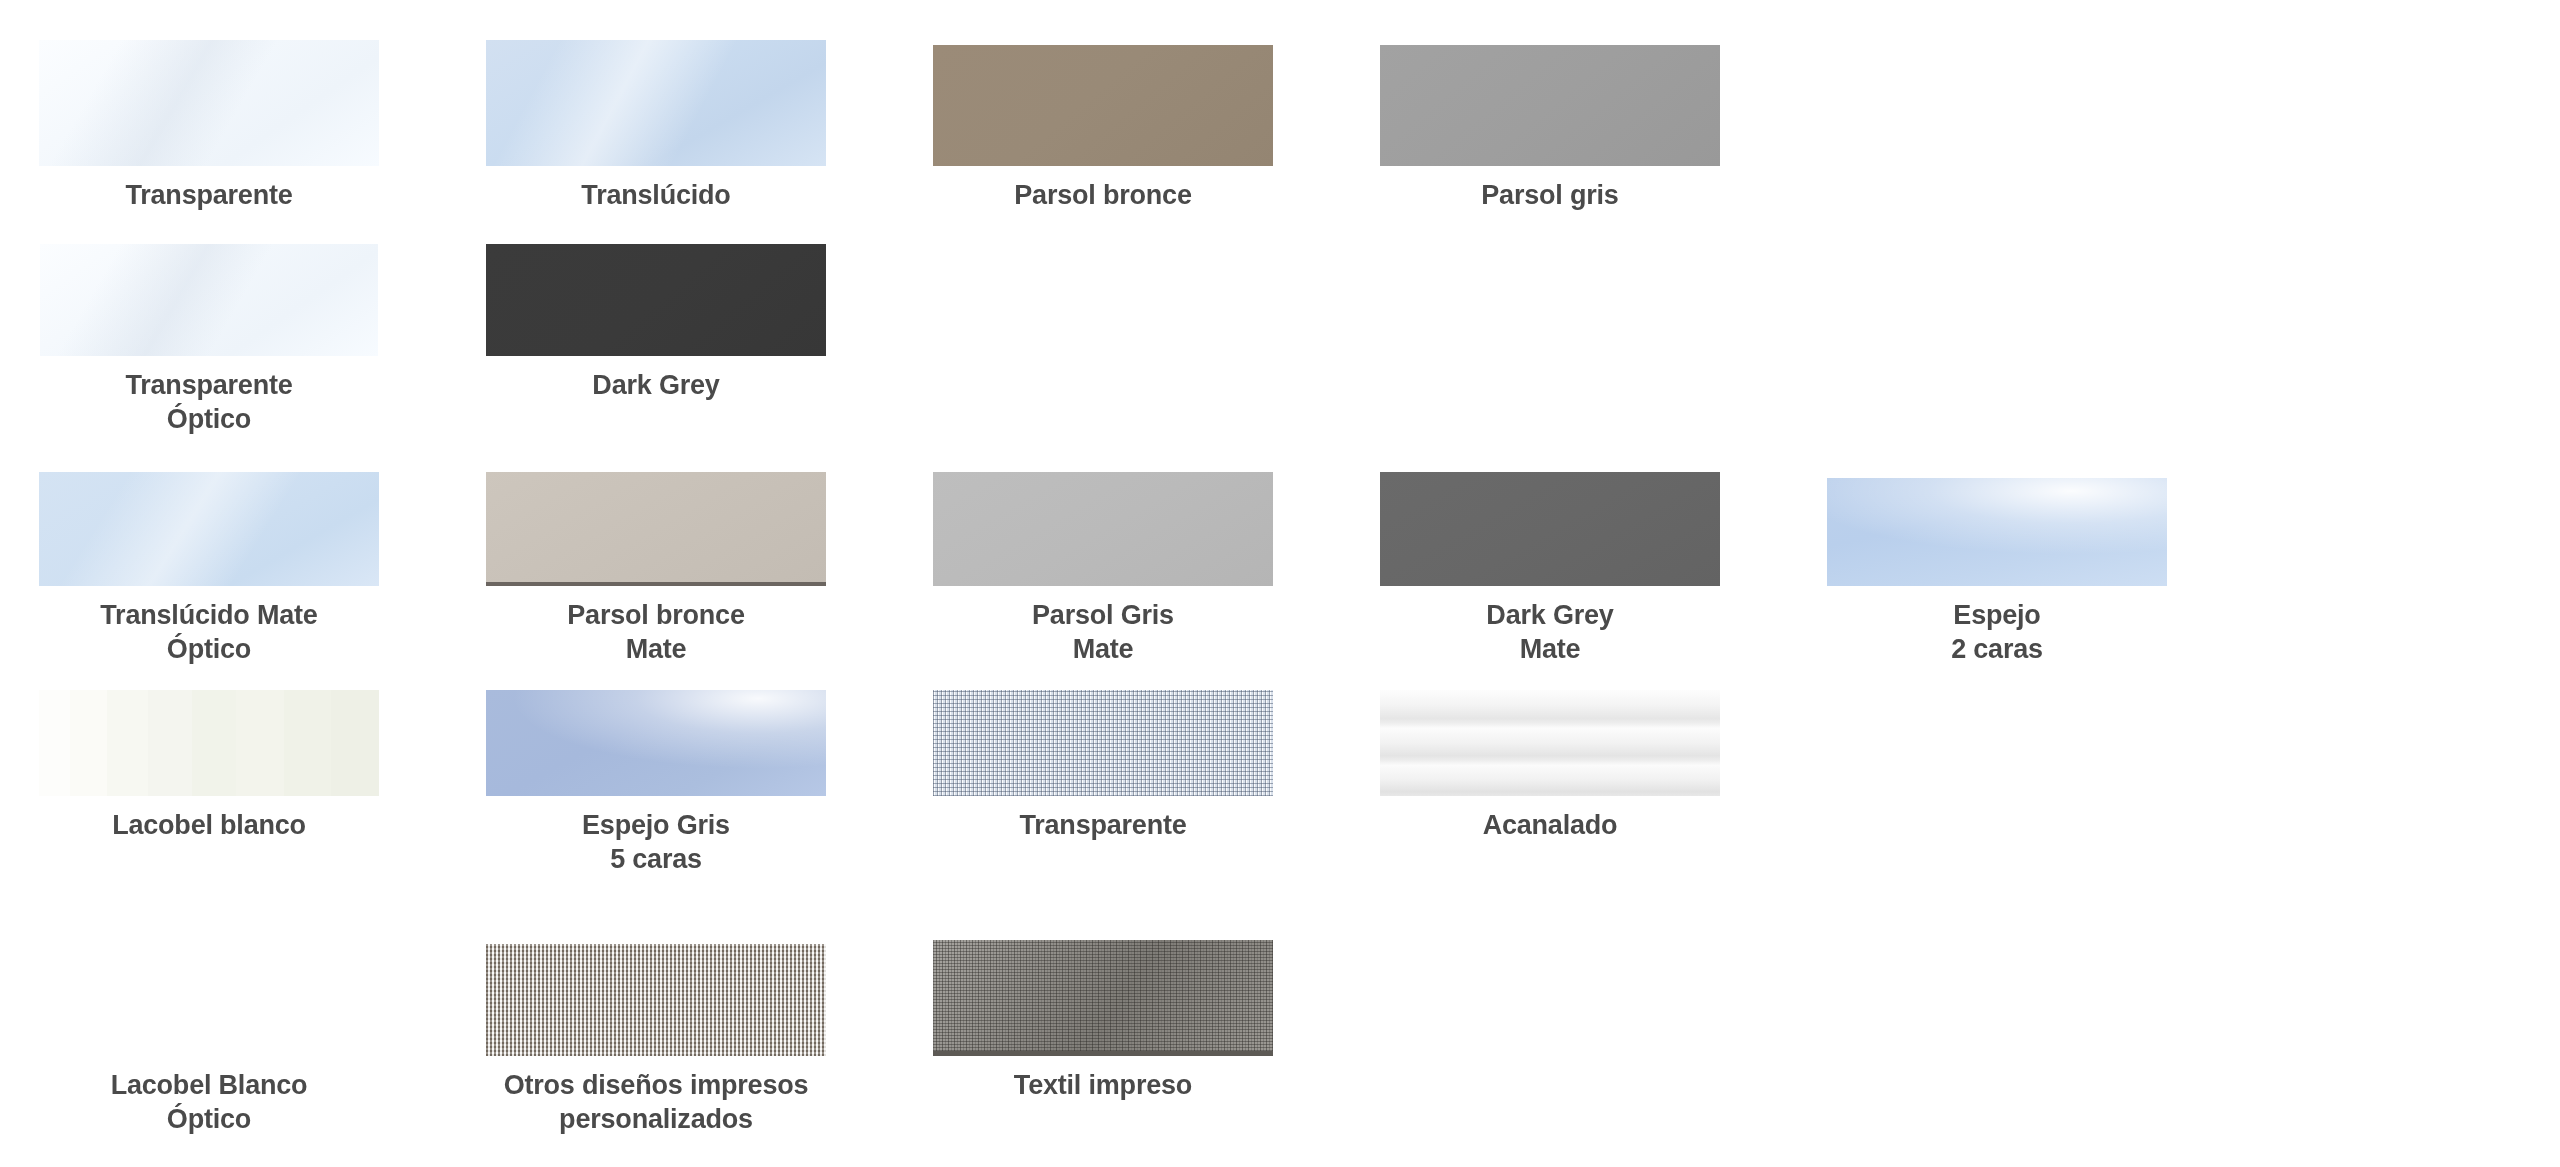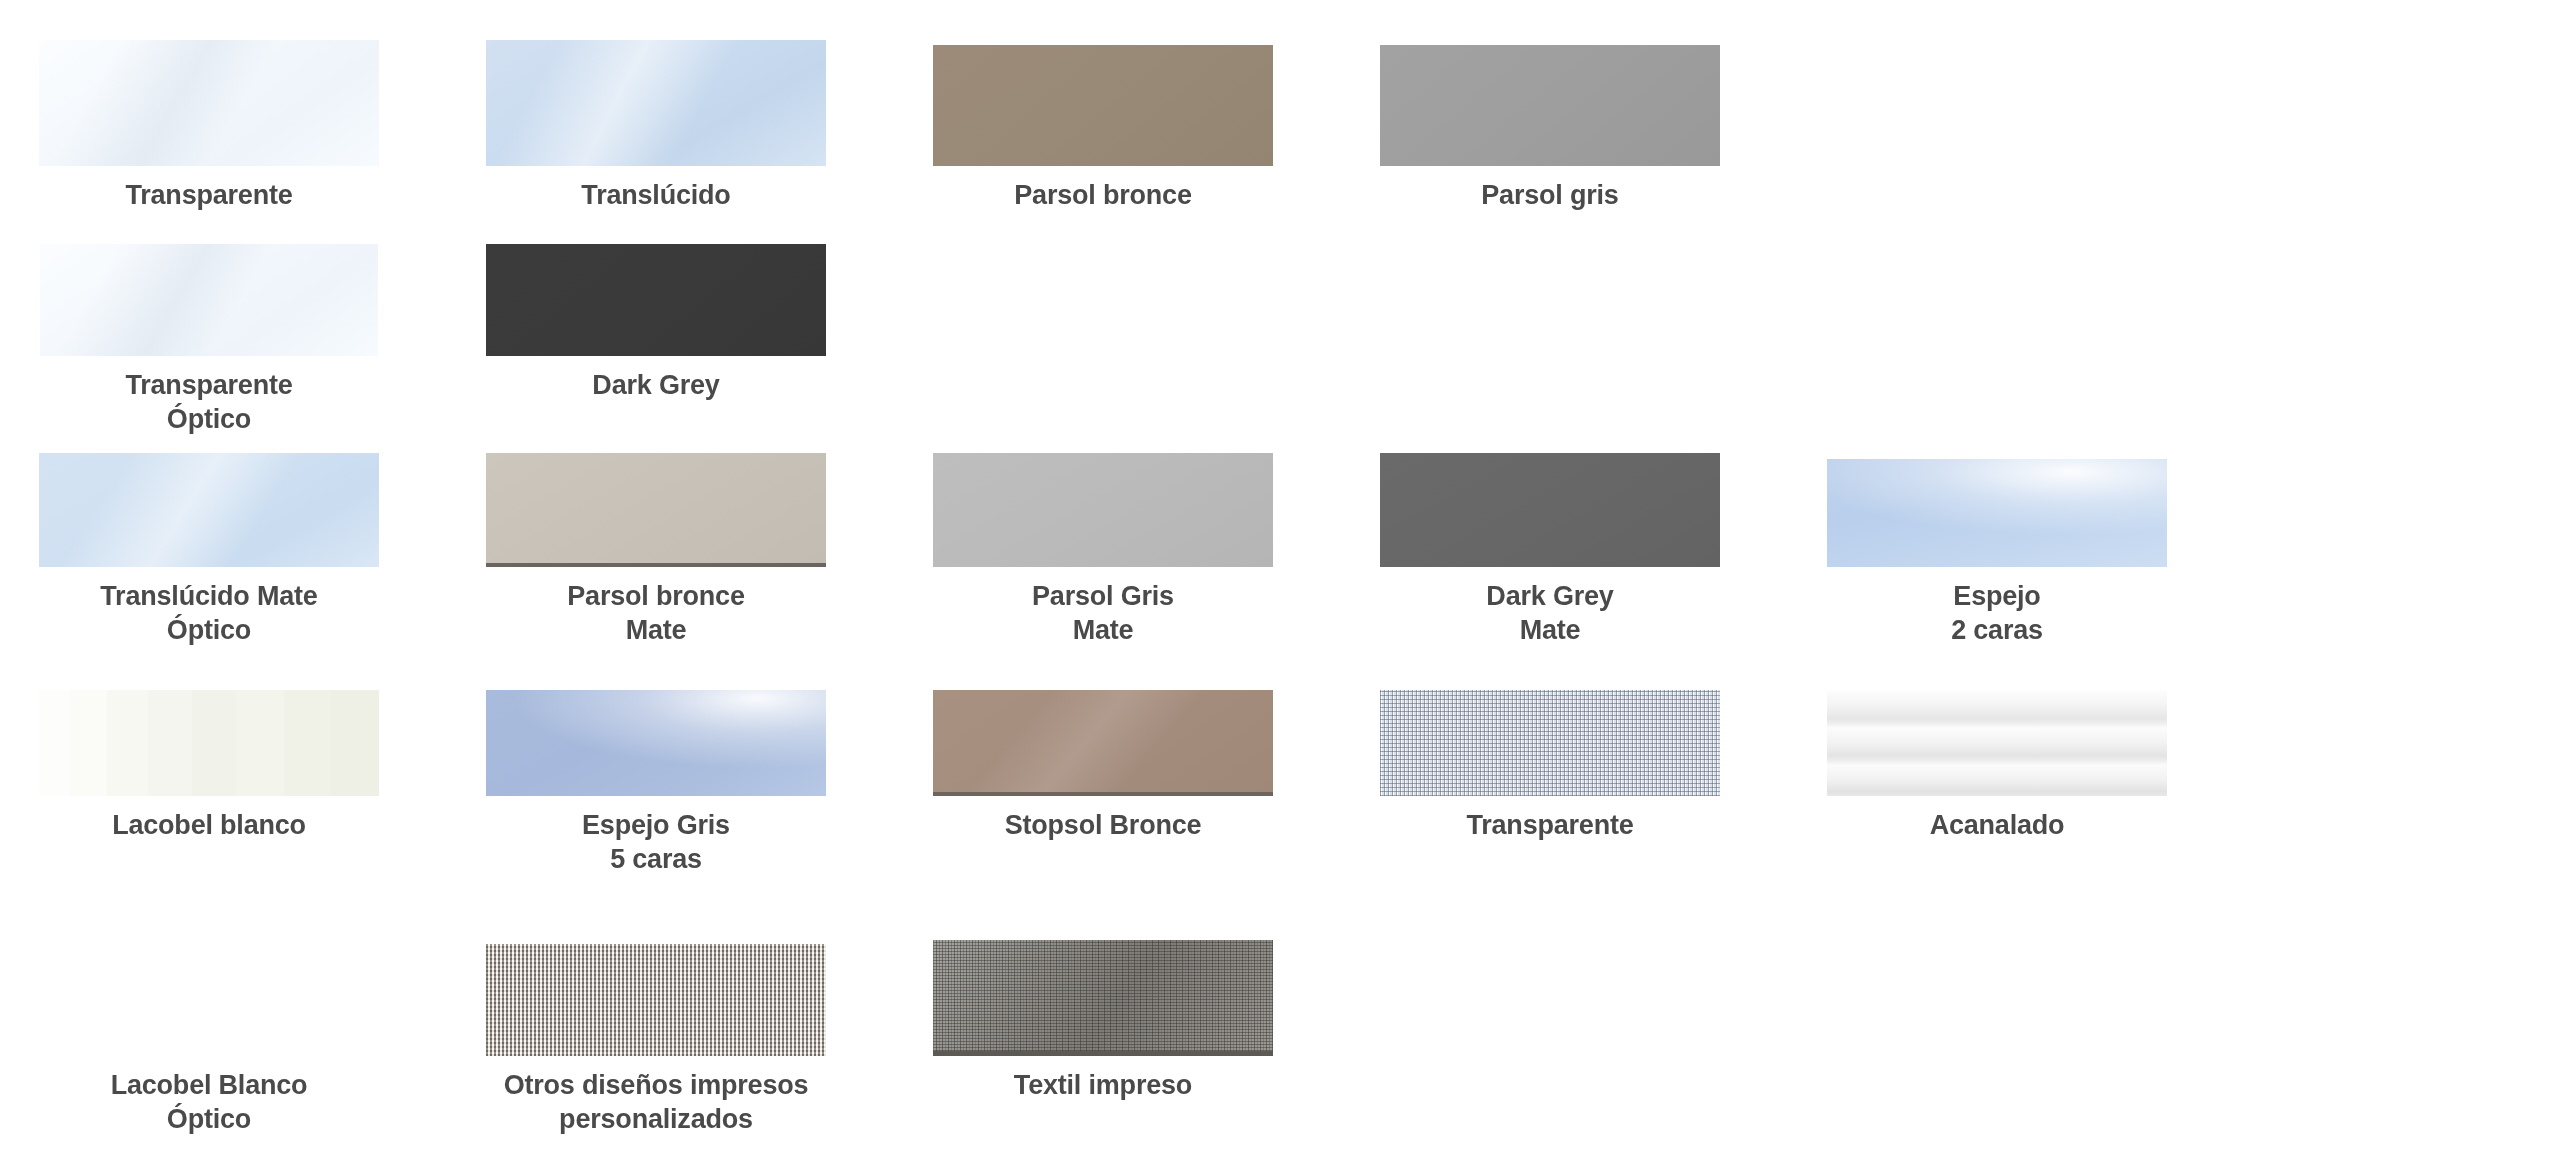--- a/index.html
+++ b/index.html
@@ -235,21 +235,21 @@
       <div class="label empty"></div>
     </div>
     <div class="cell">
       <div class="swatch-wrap" style="height:112px;">
           <div class="swatch empty"></div>
         </div>
       <div class="label empty"></div>
     </div>
   </div>
 
-  <div class="row" style="top:453px;">
+  <div class="row" style="top:472px;">
     <div class="cell">
       <div class="swatch-wrap" style="height:114px;">
         <div class="swatch fin-translucido-mate" style="width:344px;height:114px;"></div>
       </div>
       <div class="label">Translúcido Mate
 Óptico</div>
     </div>
     <div class="cell">
       <div class="swatch-wrap" style="height:114px;">
         <div class="swatch fin-parsol-bronce-mate" style="width:347px;height:114px;"></div>
@@ -289,26 +289,20 @@
     </div>
     <div class="cell">
       <div class="swatch-wrap" style="height:106px;">
         <div class="swatch fin-espejo-gris" style="width:350px;height:106px;"></div>
       </div>
       <div class="label">Espejo Gris
 5 caras</div>
     </div>
     <div class="cell">
       <div class="swatch-wrap" style="height:106px;">
-        <div class="swatch fin-stopsol-bronce" style="width:346px;height:106px;"></div>
-      </div>
-      <div class="label">Stopsol Bronce</div>
-    </div>
-    <div class="cell">
-      <div class="swatch-wrap" style="height:106px;">
         <div class="swatch fin-masterpoint" style="width:344px;height:106px;"></div>
       </div>
       <div class="label">Transparente</div>
     </div>
     <div class="cell">
       <div class="swatch-wrap" style="height:106px;">
         <div class="swatch fin-acanalado" style="width:350px;height:106px;"></div>
       </div>
       <div class="label">Acanalado</div>
     </div>

